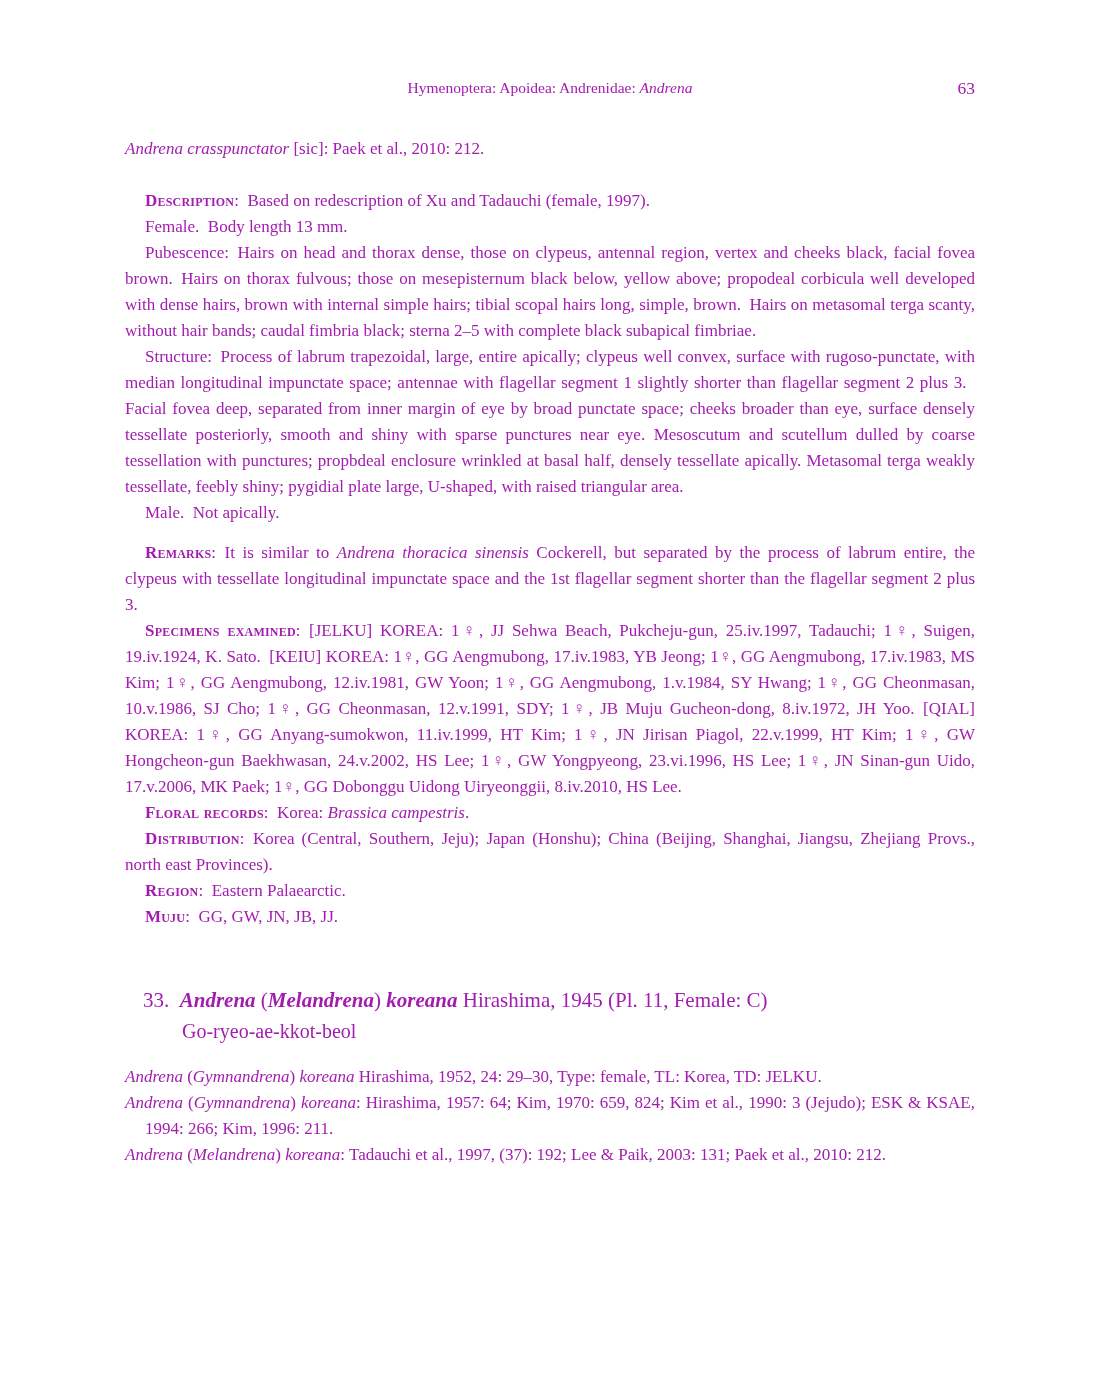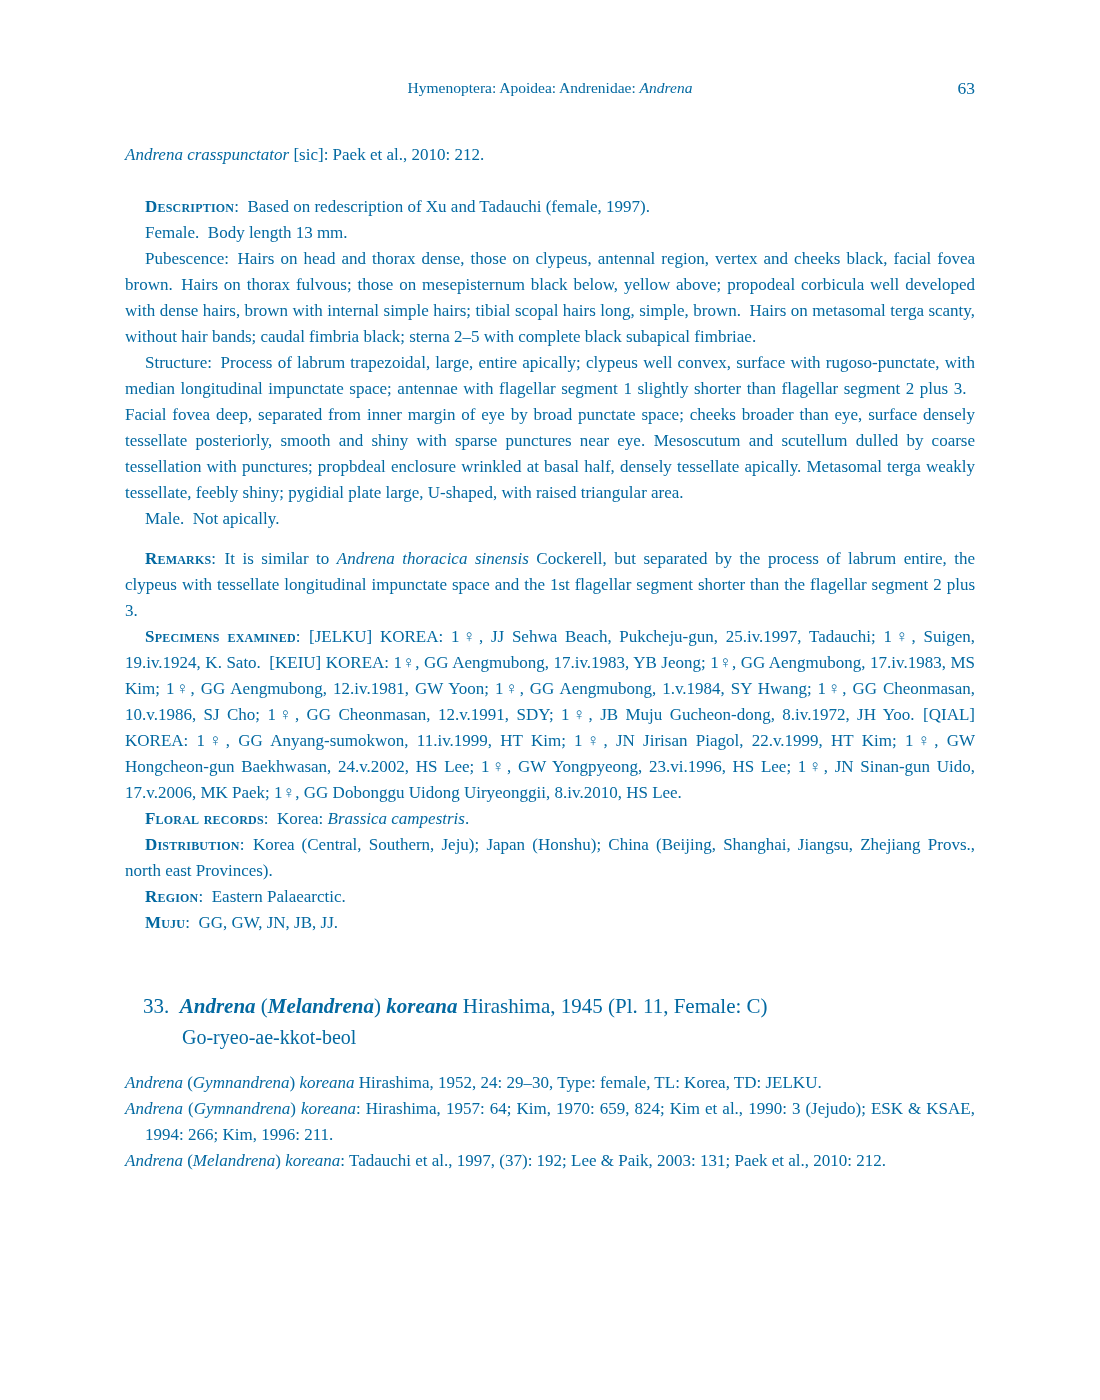--- a/index.html
+++ b/index.html
@@ -1,21 +1,21 @@
 <!DOCTYPE html>
 <html><head>
 <meta charset="utf-8">
 <style>
   html, body { margin: 0; padding: 0; background: #ffffff; }
   .page {
     position: relative;
     width: 1100px;
     height: 1400px;
     background: #ffffff;
-    color: #0369a1;
+    color: #a21caf;
     font-family: "Liberation Serif", "DejaVu Serif", "DejaVu Sans", serif;
     overflow: hidden;
   }
   .header-row {
     position: absolute;
     left: 125px;
     top: 76px;
     width: 850px;
     height: 24px;
   }
@@ -29,21 +29,21 @@
   .page-number {
     position: absolute;
     right: 0;
     top: 0;
     font-size: 17.5px;
     line-height: 24px;
   }
   .body-col {
     position: absolute;
     left: 125px;
-    top: 142px;
+    top: 136px;
     width: 850px;
     font-size: 17px;
     line-height: 26px;
     text-align: justify;
   }
   .blk { margin: 0; }
   .b-citation   { margin-bottom: 26px; }
   .b-para       { text-indent: 20px; }
   .b-para-sp    { text-indent: 20px; margin-top: 14px; }
   .b-heading    {

